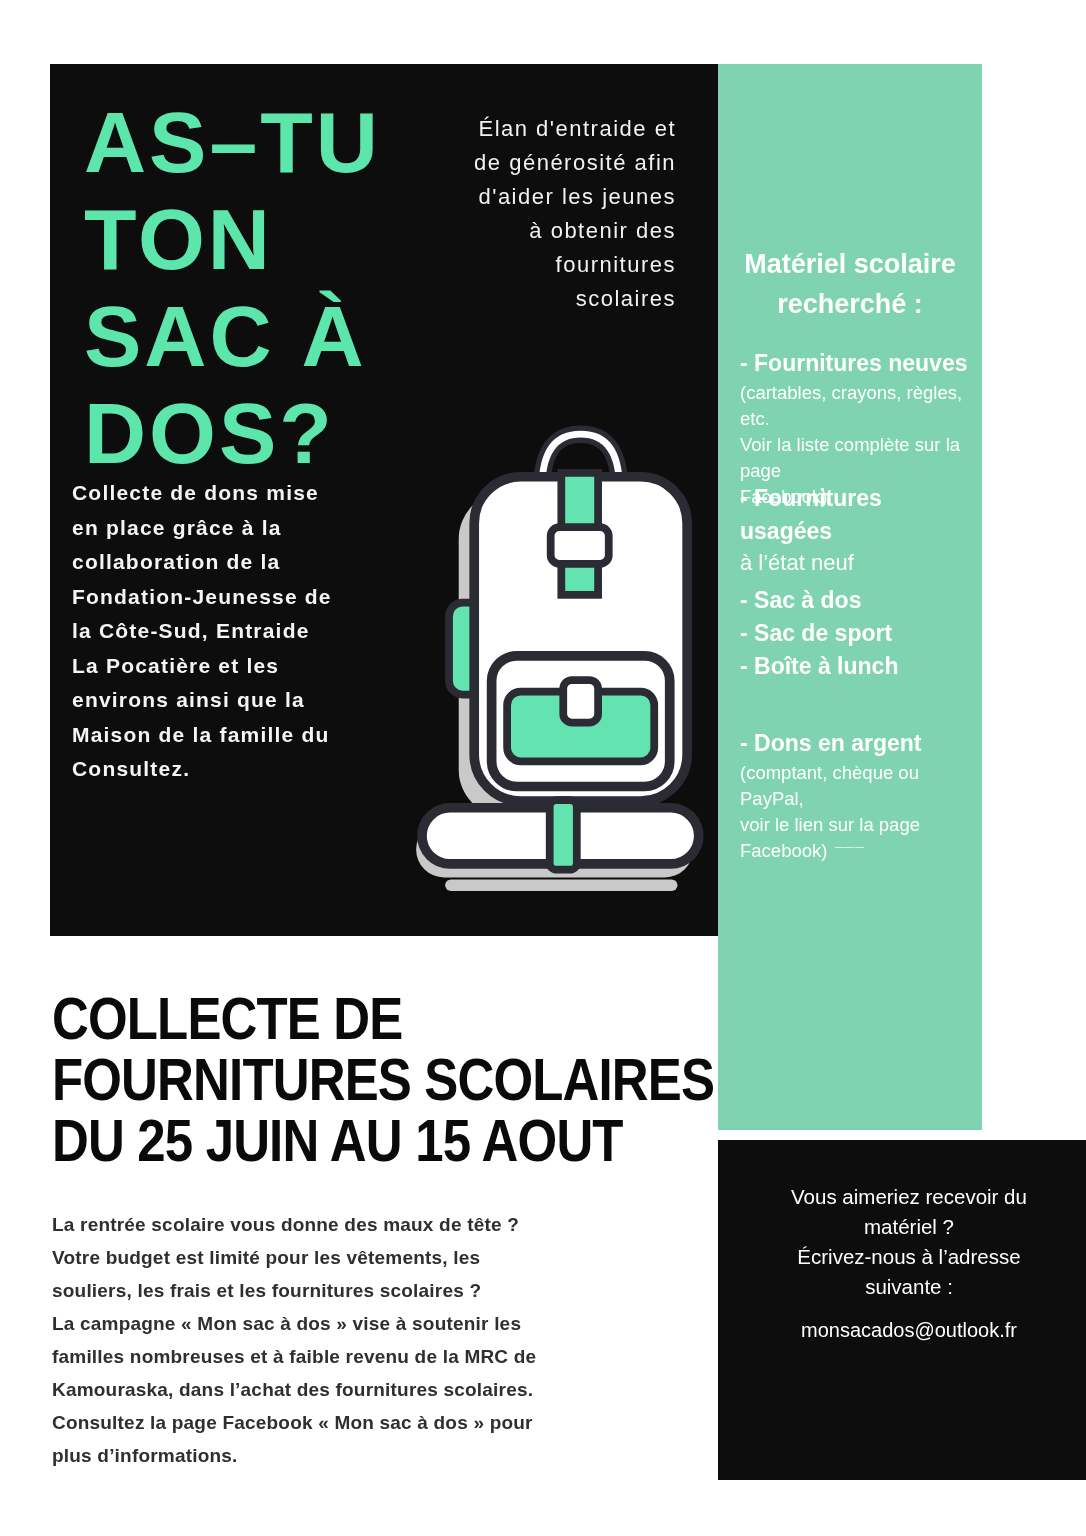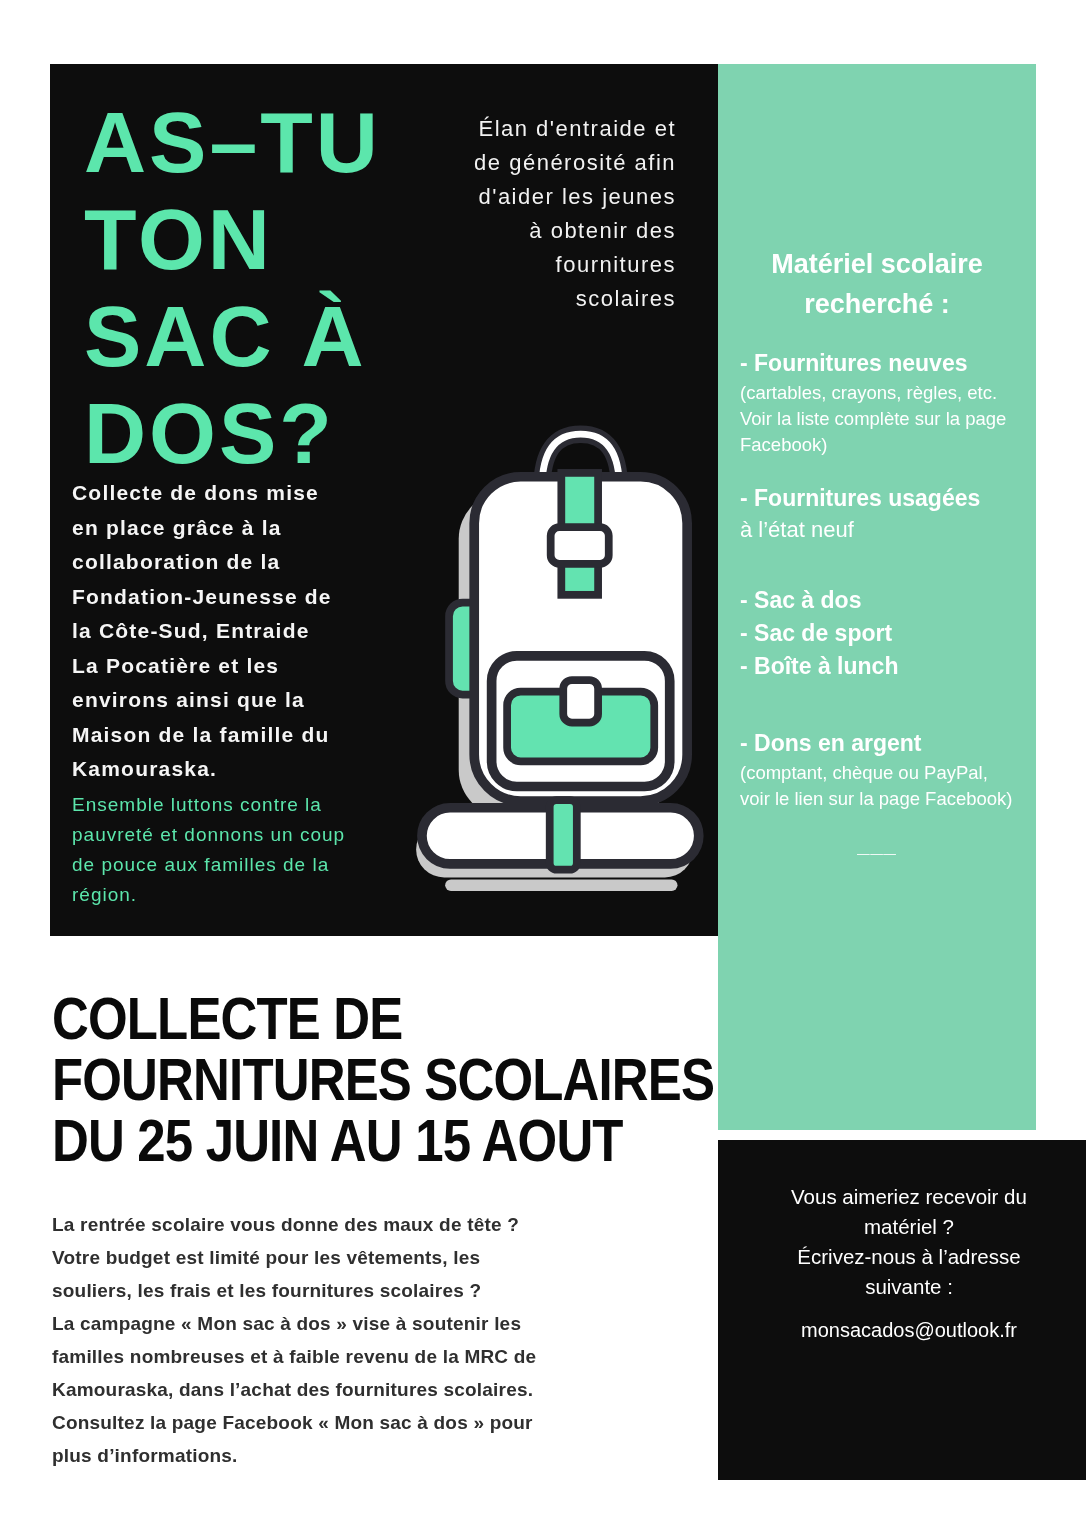--- a/index.html
+++ b/index.html
@@ -68,21 +68,21 @@
   .backpack {
     position: absolute;
     right: -8px; bottom: 14px;
     width: 310px; height: 513px;
   }
 
   
   .materials {
     position: absolute;
     left: 718px; top: 64px;
-    width: 318px; height: 1066px;
+    width: 264px; height: 1066px;
     background: #7fd3b0;
     color: #ffffff;
   }
   .materials-heading {
     position: absolute;
     left: 0; right: 0; top: 180px;
     text-align: center;
     font-size: 27px;
     font-weight: 700;
     line-height: 40px;
@@ -103,21 +103,21 @@
     font-size: 18.5px;
     font-weight: 400;
     line-height: 26px;
     white-space: pre-line;
   }
   .mat-item-1 .mat-normal { font-size: 22px; line-height: 30px; }
   .mat-divider {
     position: absolute;
     left: 0; right: 0; top: 768px;
     text-align: center;
-    font-size: 22px;
+    font-size: 16px;
     font-weight: 700;
     letter-spacing: 1px;
   }
 
   
   .contact {
     position: absolute;
     left: 718px; top: 1140px;
     width: 382px; height: 340px;
     background: #0d0d0d;
@@ -177,25 +177,21 @@
 fournitures
 scolaires</p>
     <p class="hero-body">Collecte de dons mise
 en place grâce à la
 collaboration de la
 Fondation-Jeunesse de
 la Côte-Sud, Entraide
 La Pocatière et les
 environs ainsi que la
 Maison de la famille du
-Kamouraska.</p>
-    <p class="hero-subtext">Ensemble luttons contre la
-pauvreté et donnons un coup
-de pouce aux familles de la
-région.</p>
+Consultez.</p>
 
     <svg class="backpack" viewBox="0 0 320 530" xmlns="http://www.w3.org/2000/svg">
 
       <rect x="44" y="86" width="220" height="335" rx="48" fill="#c9c9c9"></rect>
       <rect x="0" y="426" width="286" height="58" rx="29" fill="#c9c9c9"></rect>
       <rect x="30" y="486" width="240" height="12" rx="6" fill="#c9c9c9"></rect>
 
       <path d="M130,82 Q130,26 170,26 Q210,26 210,82" fill="none" stroke="#2b2b33" stroke-width="18" stroke-linecap="round"></path>
       <path d="M130,82 Q130,26 170,26 Q210,26 210,82" fill="none" stroke="#ffffff" stroke-width="7" stroke-linecap="round"></path>
 

